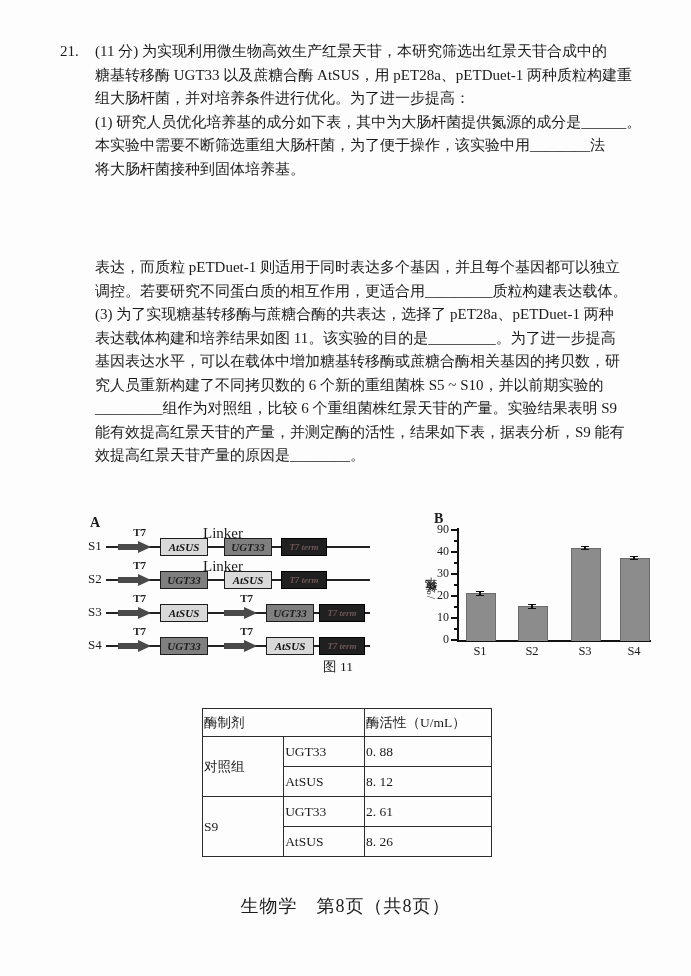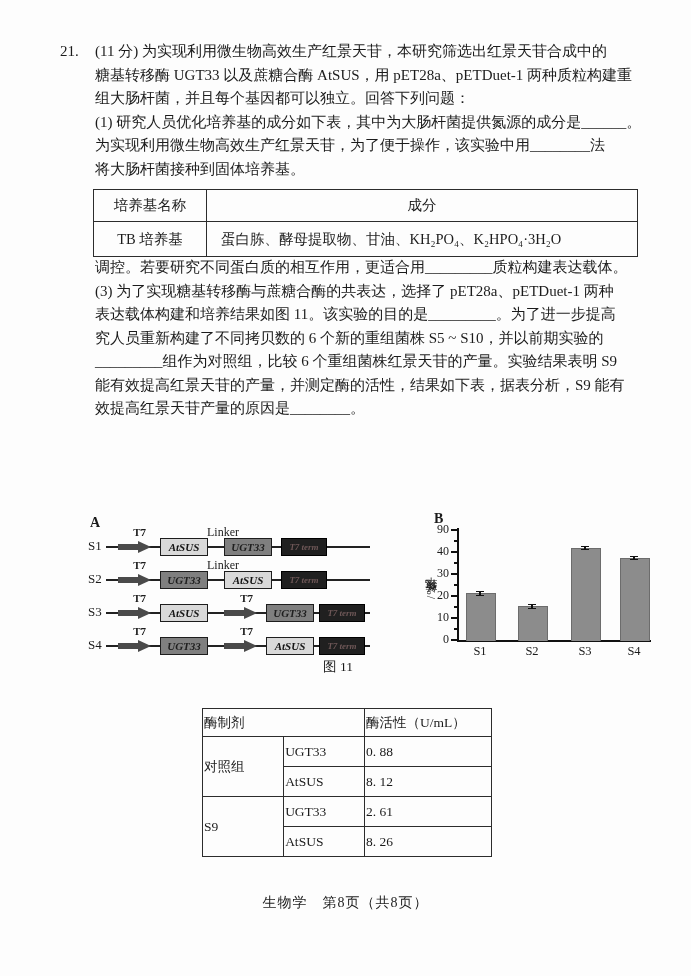--- a/index.html
+++ b/index.html
@@ -36,21 +36,21 @@
   .arrow{position:absolute;top:-6px;width:33px;height:12px;}
   .arrow .abody{position:absolute;left:0;top:3px;width:20px;height:6px;background:#4a4a4a;}
   .arrow .ahead{position:absolute;left:20px;top:0;width:0;height:0;
     border-left:13px solid #4a4a4a;border-top:6px solid transparent;border-bottom:6px solid transparent;}
   .gbox{position:absolute;top:-9px;width:46px;height:16px;line-height:16px;text-align:center;
     font-size:11px;font-style:italic;font-weight:bold;border:1px solid #1d1d1d;}
   .gbox.light{background:#d9d9d9;color:#141414;}
   .gbox.dark{background:#7f7f7f;color:#1f1f1f;}
   .tbox{position:absolute;top:-9px;width:44px;height:16px;line-height:16px;text-align:center;
     font-size:9px;font-style:italic;font-weight:bold;background:#202020;color:#6e5757;border:1px solid #000;}
-  .linklab{position:absolute;top:-22px;width:50px;text-align:center;font-size:12px;}
+  .linklab{position:absolute;top:-22px;width:50px;text-align:center;font-size:15px;}
   .fcaption{position:absolute;left:200px;top:153px;width:100px;text-align:center;font-size:13.5px;}
 
   
   .panelB{position:absolute;left:342px;top:0;width:238px;height:175px;}
   .panelB .yaxis{position:absolute;left:27px;top:23px;width:1.5px;height:113px;background:#111;}
   .panelB .xaxis{position:absolute;left:27px;top:135px;width:194px;height:1.6px;background:#111;}
   .panelB .ylab{position:absolute;left:-7px;top:38px;height:100px;writing-mode:vertical-rl;
     transform:rotate(180deg);font-size:12px;letter-spacing:1px;text-align:center;}
   .ytick{position:absolute;height:1.5px;background:#111;}
   .ytick.major{left:21px;width:6px;}
@@ -64,53 +64,43 @@
   
   .t2{position:absolute;left:202px;top:708px;width:290px;font-size:13.5px;}
   .t2 th,.t2 td{border:1.4px solid #2c2c2c;text-align:left;font-weight:normal;}
   .t2 th{height:25px;}
   .t2 td{height:27px;}
   .t2 .g{width:82px;}
   .t2 .e{width:80px;}
   .t2 .a{width:128px;}
 
   .footer{position:absolute;left:0;top:894px;width:100%;text-align:center;
-    font-size:14px;letter-spacing:1px;}
+    font-size:18px;letter-spacing:1px;}
 </style>
 </head>
 <body>
 
 <div class="page">
 
   <div class="qblock qblock1">
     <div class="qline first"><span class="qnum">21.</span><span>(11 分) 为实现利用微生物高效生产红景天苷，本研究筛选出红景天苷合成中的</span></div>
     <div class="qline">糖基转移酶 UGT33 以及蔗糖合酶 AtSUS，用 pET28a、pETDuet-1 两种质粒构建重</div>
-    <div class="qline">组大肠杆菌，并且每个基因都可以独立。回答下列问题：</div>
+    <div class="qline">组大肠杆菌，并对培养条件进行优化。为了进一步提高：</div>
     <div class="qline">(1) 研究人员优化培养基的成分如下表，其中为大肠杆菌提供氮源的成分是______。</div>
-    <div class="qline">为实现利用微生物高效生产红景天苷，为了便于操作，该实验中用________法</div>
+    <div class="qline">本实验中需要不断筛选重组大肠杆菌，为了便于操作，该实验中用________法</div>
     <div class="qline">将大肠杆菌接种到固体培养基。</div>
   </div>
 
-  <table class="t1">
-    <tbody>
-        <tr>
-      <th class="c1">培养基名称</th>
-      <th>成分</th>
-    </tr>
-    <tr>
-      <td class="c1">TB 培养基</td>
-      <td class="comp">蛋白胨、酵母提取物、甘油、KH₂PO₄、K₂HPO₄·3H₂O</td>
-    </tr>
-  </tbody>
-    </table>
 
   <div class="qblock qblock2">
+    <div class="qline">表达，而质粒 pETDuet-1 则适用于同时表达多个基因，并且每个基因都可以独立</div>
     <div class="qline">调控。若要研究不同蛋白质的相互作用，更适合用_________质粒构建表达载体。</div>
     <div class="qline">(3) 为了实现糖基转移酶与蔗糖合酶的共表达，选择了 pET28a、pETDuet-1 两种</div>
     <div class="qline">表达载体构建和培养结果如图 11。该实验的目的是_________。为了进一步提高</div>
+    <div class="qline">基因表达水平，可以在载体中增加糖基转移酶或蔗糖合酶相关基因的拷贝数，研</div>
     <div class="qline">究人员重新构建了不同拷贝数的 6 个新的重组菌株 S5 ~ S10，并以前期实验的</div>
     <div class="qline">_________组作为对照组，比较 6 个重组菌株红景天苷的产量。实验结果表明 S9</div>
     <div class="qline">能有效提高红景天苷的产量，并测定酶的活性，结果如下表，据表分析，S9 能有</div>
     <div class="qline">效提高红景天苷产量的原因是________。</div>
   </div>
 
   <div class="figure">
     <span class="plabel" style="left:2px;top:10px;">A</span>
 
     <div class="crow" style="top:42px;">

